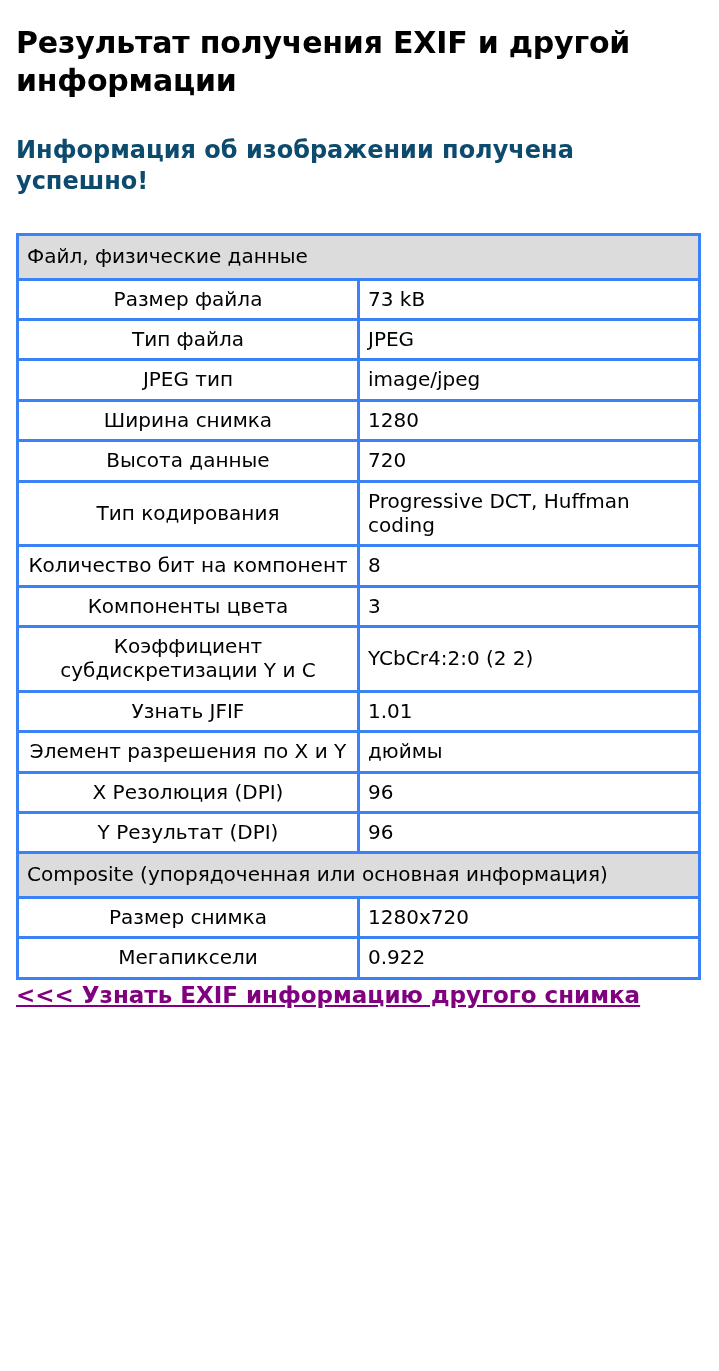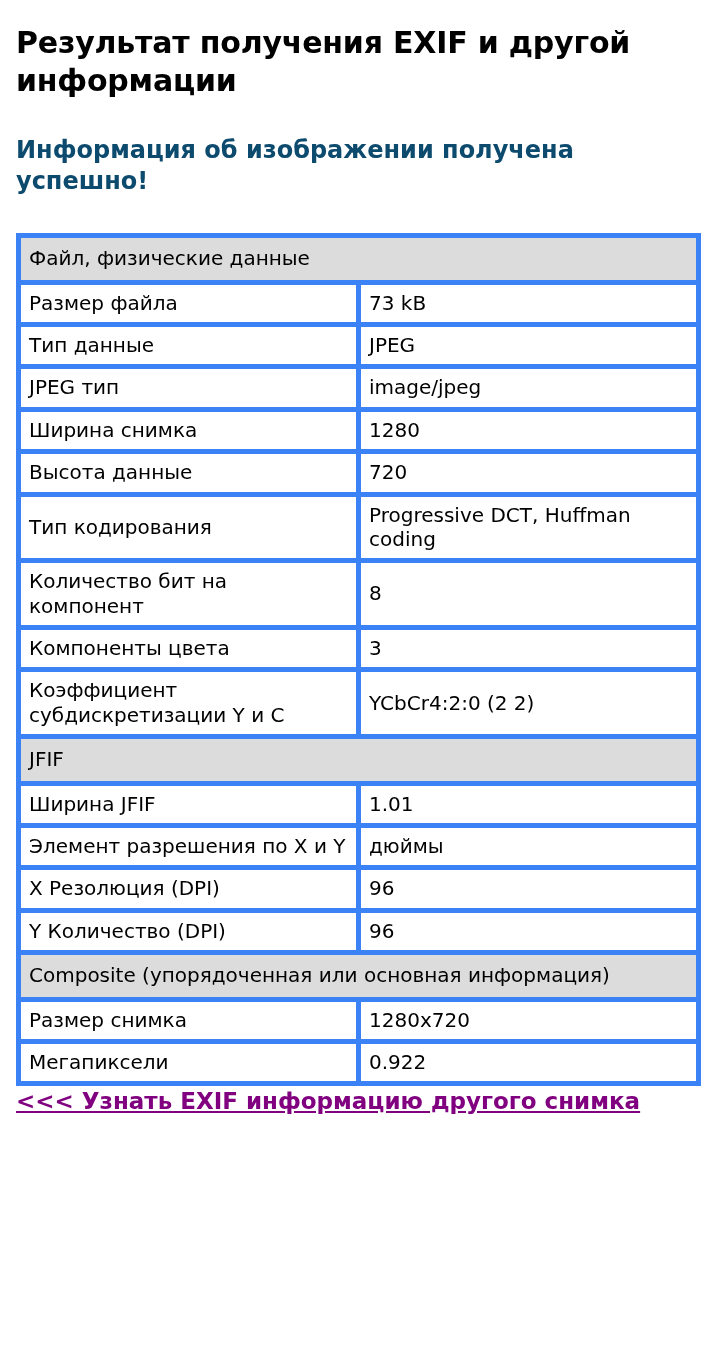--- a/index.html
+++ b/index.html
@@ -35,30 +35,31 @@
     margin: 34px 0 0 0;
   }
   table.exif-table {
     margin-top: 36px;
     border-collapse: collapse;
     width: 685px;
     table-layout: fixed;
     font-size: 20px;
   }
   table.exif-table td {
-    border: 5px solid #3b82f6;
+    border: 3px solid #3b82f6;
     padding: 6px 8px 7px 8px;
     vertical-align: middle;
     line-height: 1.22;
     word-wrap: break-word;
     overflow-wrap: break-word;
     color: #000000;
   }
   td.label-col {
     width: 336px;
+    text-align: center;
   }
   td.value-col {
     width: 347px;
   }
   tr.section-row td {
     background: #dcdcdc;
     font-size: 20px;
     padding: 8px 8px 9px 8px;
   }
   .footer-link-wrap {
@@ -85,21 +86,21 @@
   <table class="exif-table">
     <tbody>
         <tr class="section-row">
           <td colspan="2">Файл, физические данные</td>
         </tr>
         <tr>
           <td class="label-col">Размер файла</td>
           <td class="value-col">73 kB</td>
         </tr>
         <tr>
-          <td class="label-col">Тип данные</td>
+          <td class="label-col">Тип файла</td>
           <td class="value-col">JPEG</td>
         </tr>
         <tr>
           <td class="label-col">JPEG тип</td>
           <td class="value-col">image/jpeg</td>
         </tr>
         <tr>
           <td class="label-col">Ширина снимка</td>
           <td class="value-col">1280</td>
         </tr>
@@ -116,37 +117,34 @@
           <td class="value-col">8</td>
         </tr>
         <tr>
           <td class="label-col">Компоненты цвета</td>
           <td class="value-col">3</td>
         </tr>
         <tr>
           <td class="label-col">Коэффициент субдискретизации Y и C</td>
           <td class="value-col">YCbCr4:2:0 (2 2)</td>
         </tr>
-        <tr class="section-row">
-          <td colspan="2">JFIF</td>
-        </tr>
         <tr>
-          <td class="label-col">Ширина JFIF</td>
+          <td class="label-col">Узнать JFIF</td>
           <td class="value-col">1.01</td>
         </tr>
         <tr>
           <td class="label-col">Элемент разрешения по X и Y</td>
           <td class="value-col">дюймы</td>
         </tr>
         <tr>
           <td class="label-col">X Резолюция (DPI)</td>
           <td class="value-col">96</td>
         </tr>
         <tr>
-          <td class="label-col">Y Количество (DPI)</td>
+          <td class="label-col">Y Результат (DPI)</td>
           <td class="value-col">96</td>
         </tr>
         <tr class="section-row">
           <td colspan="2">Composite (упорядоченная или основная информация)</td>
         </tr>
         <tr>
           <td class="label-col">Размер снимка</td>
           <td class="value-col">1280x720</td>
         </tr>
         <tr>

